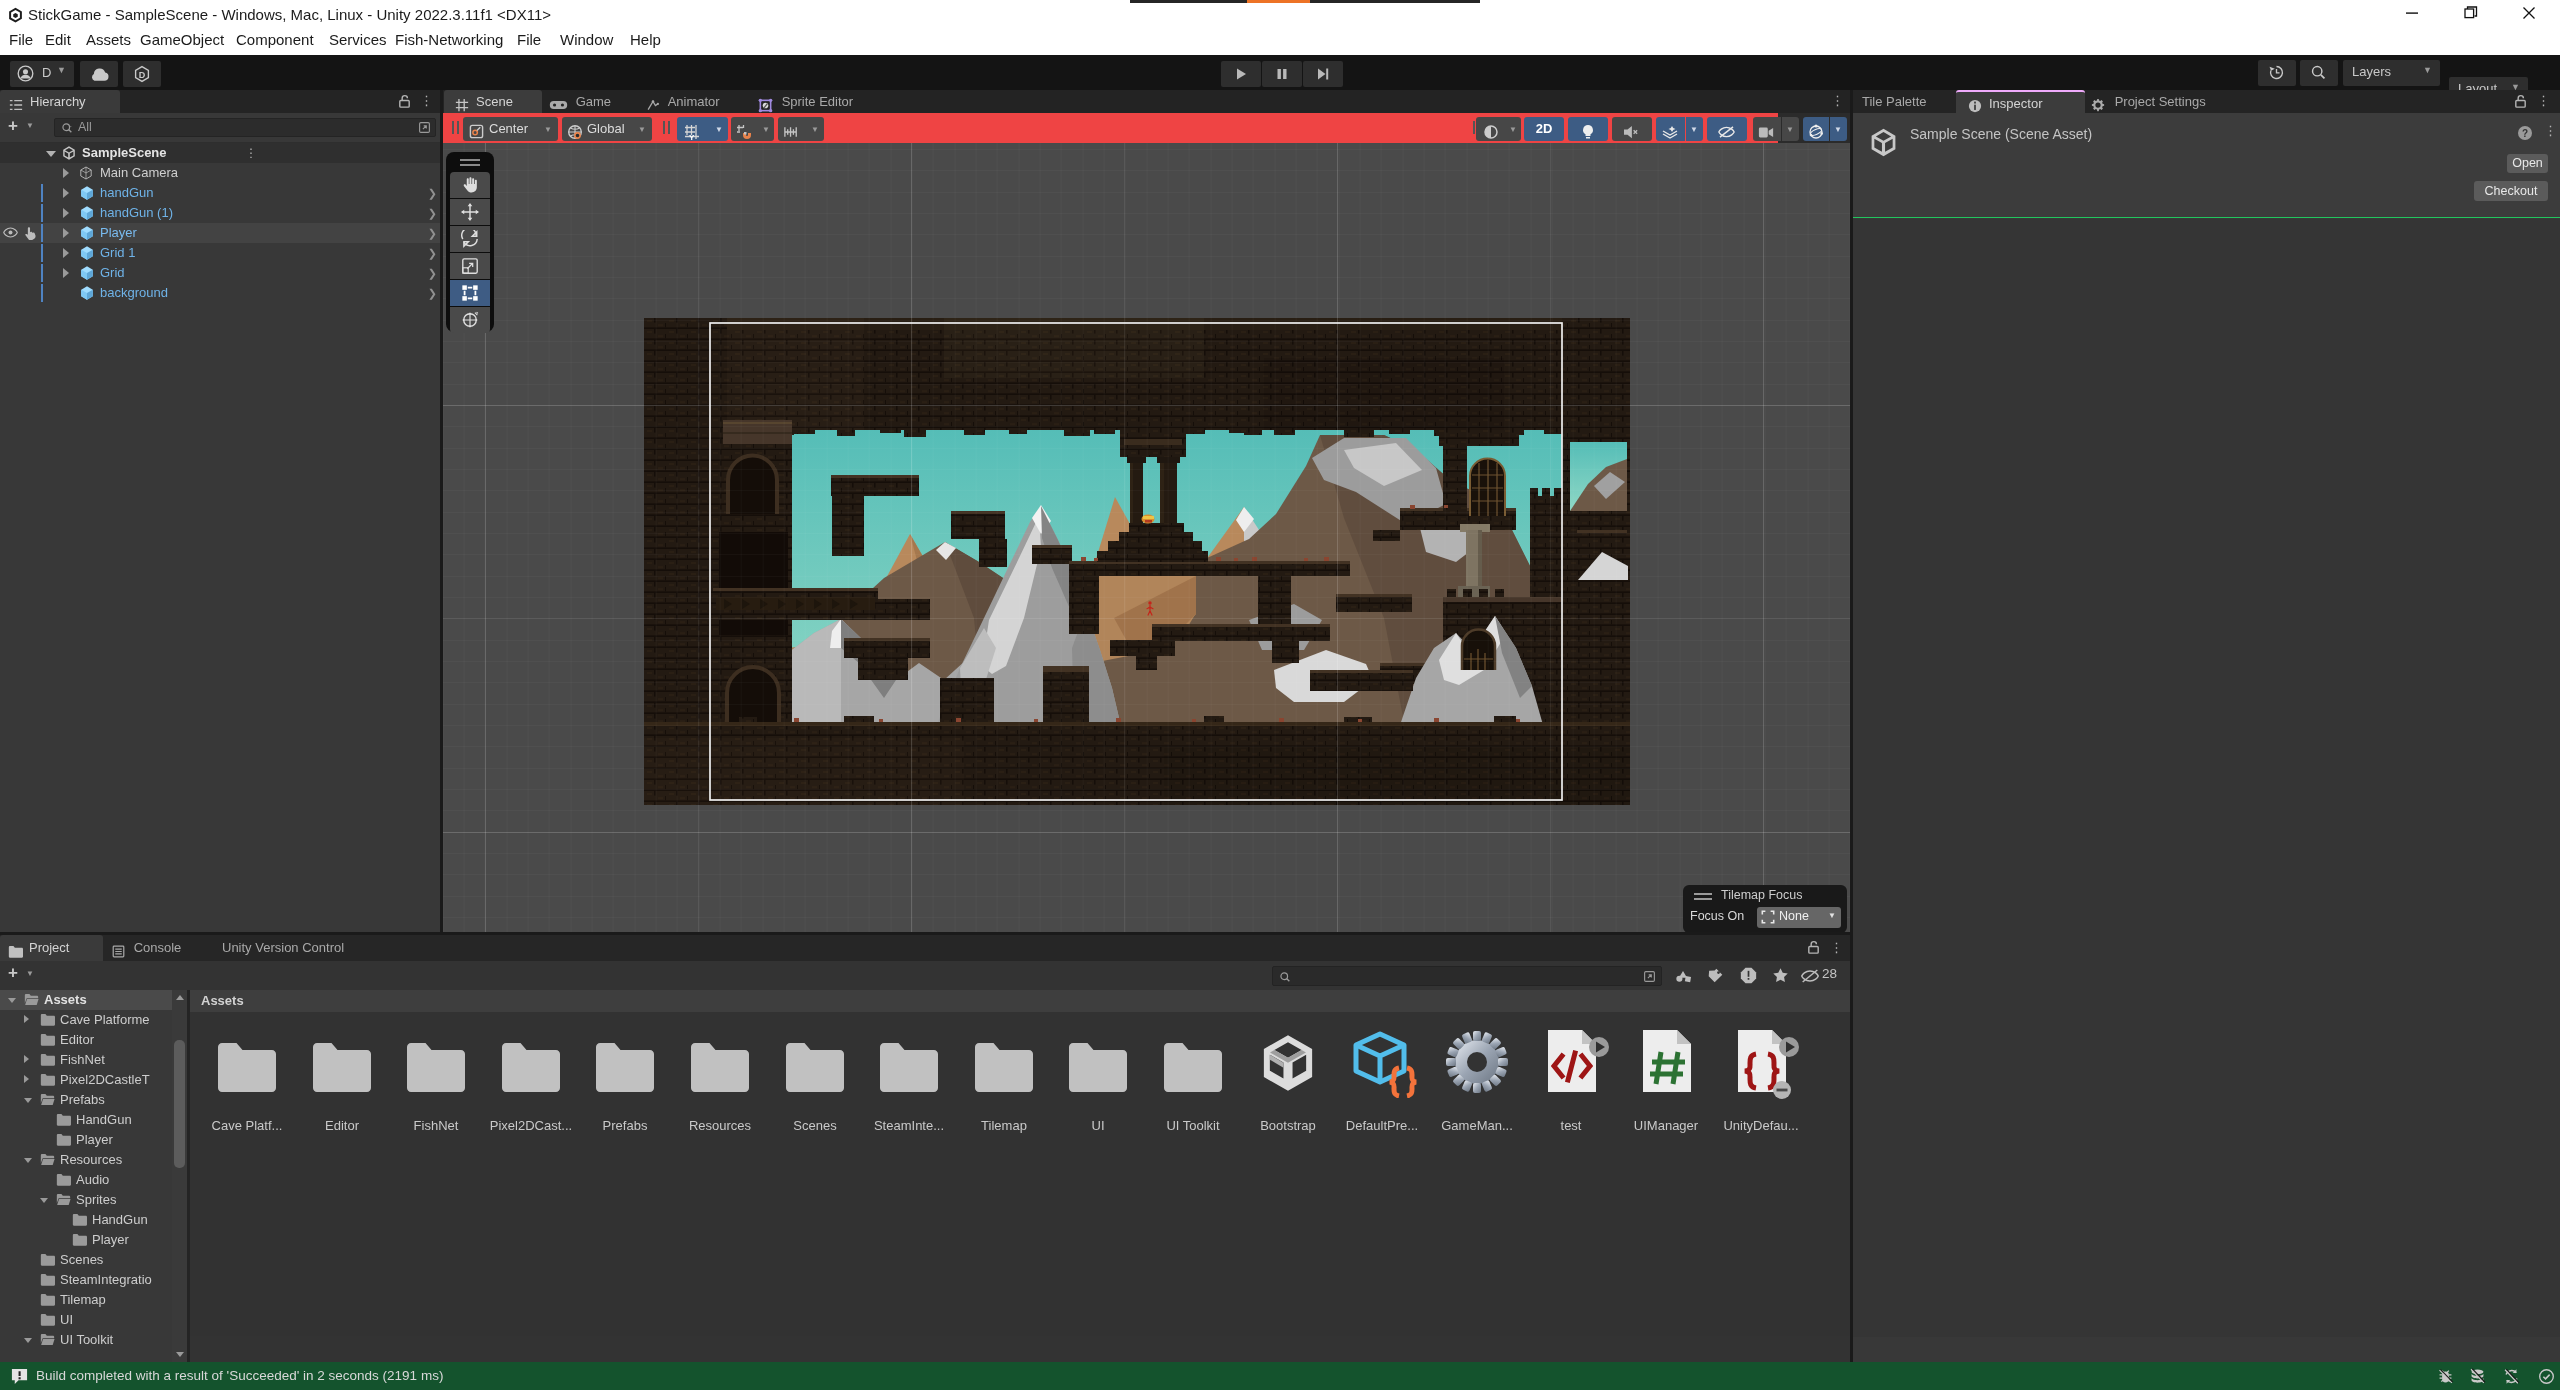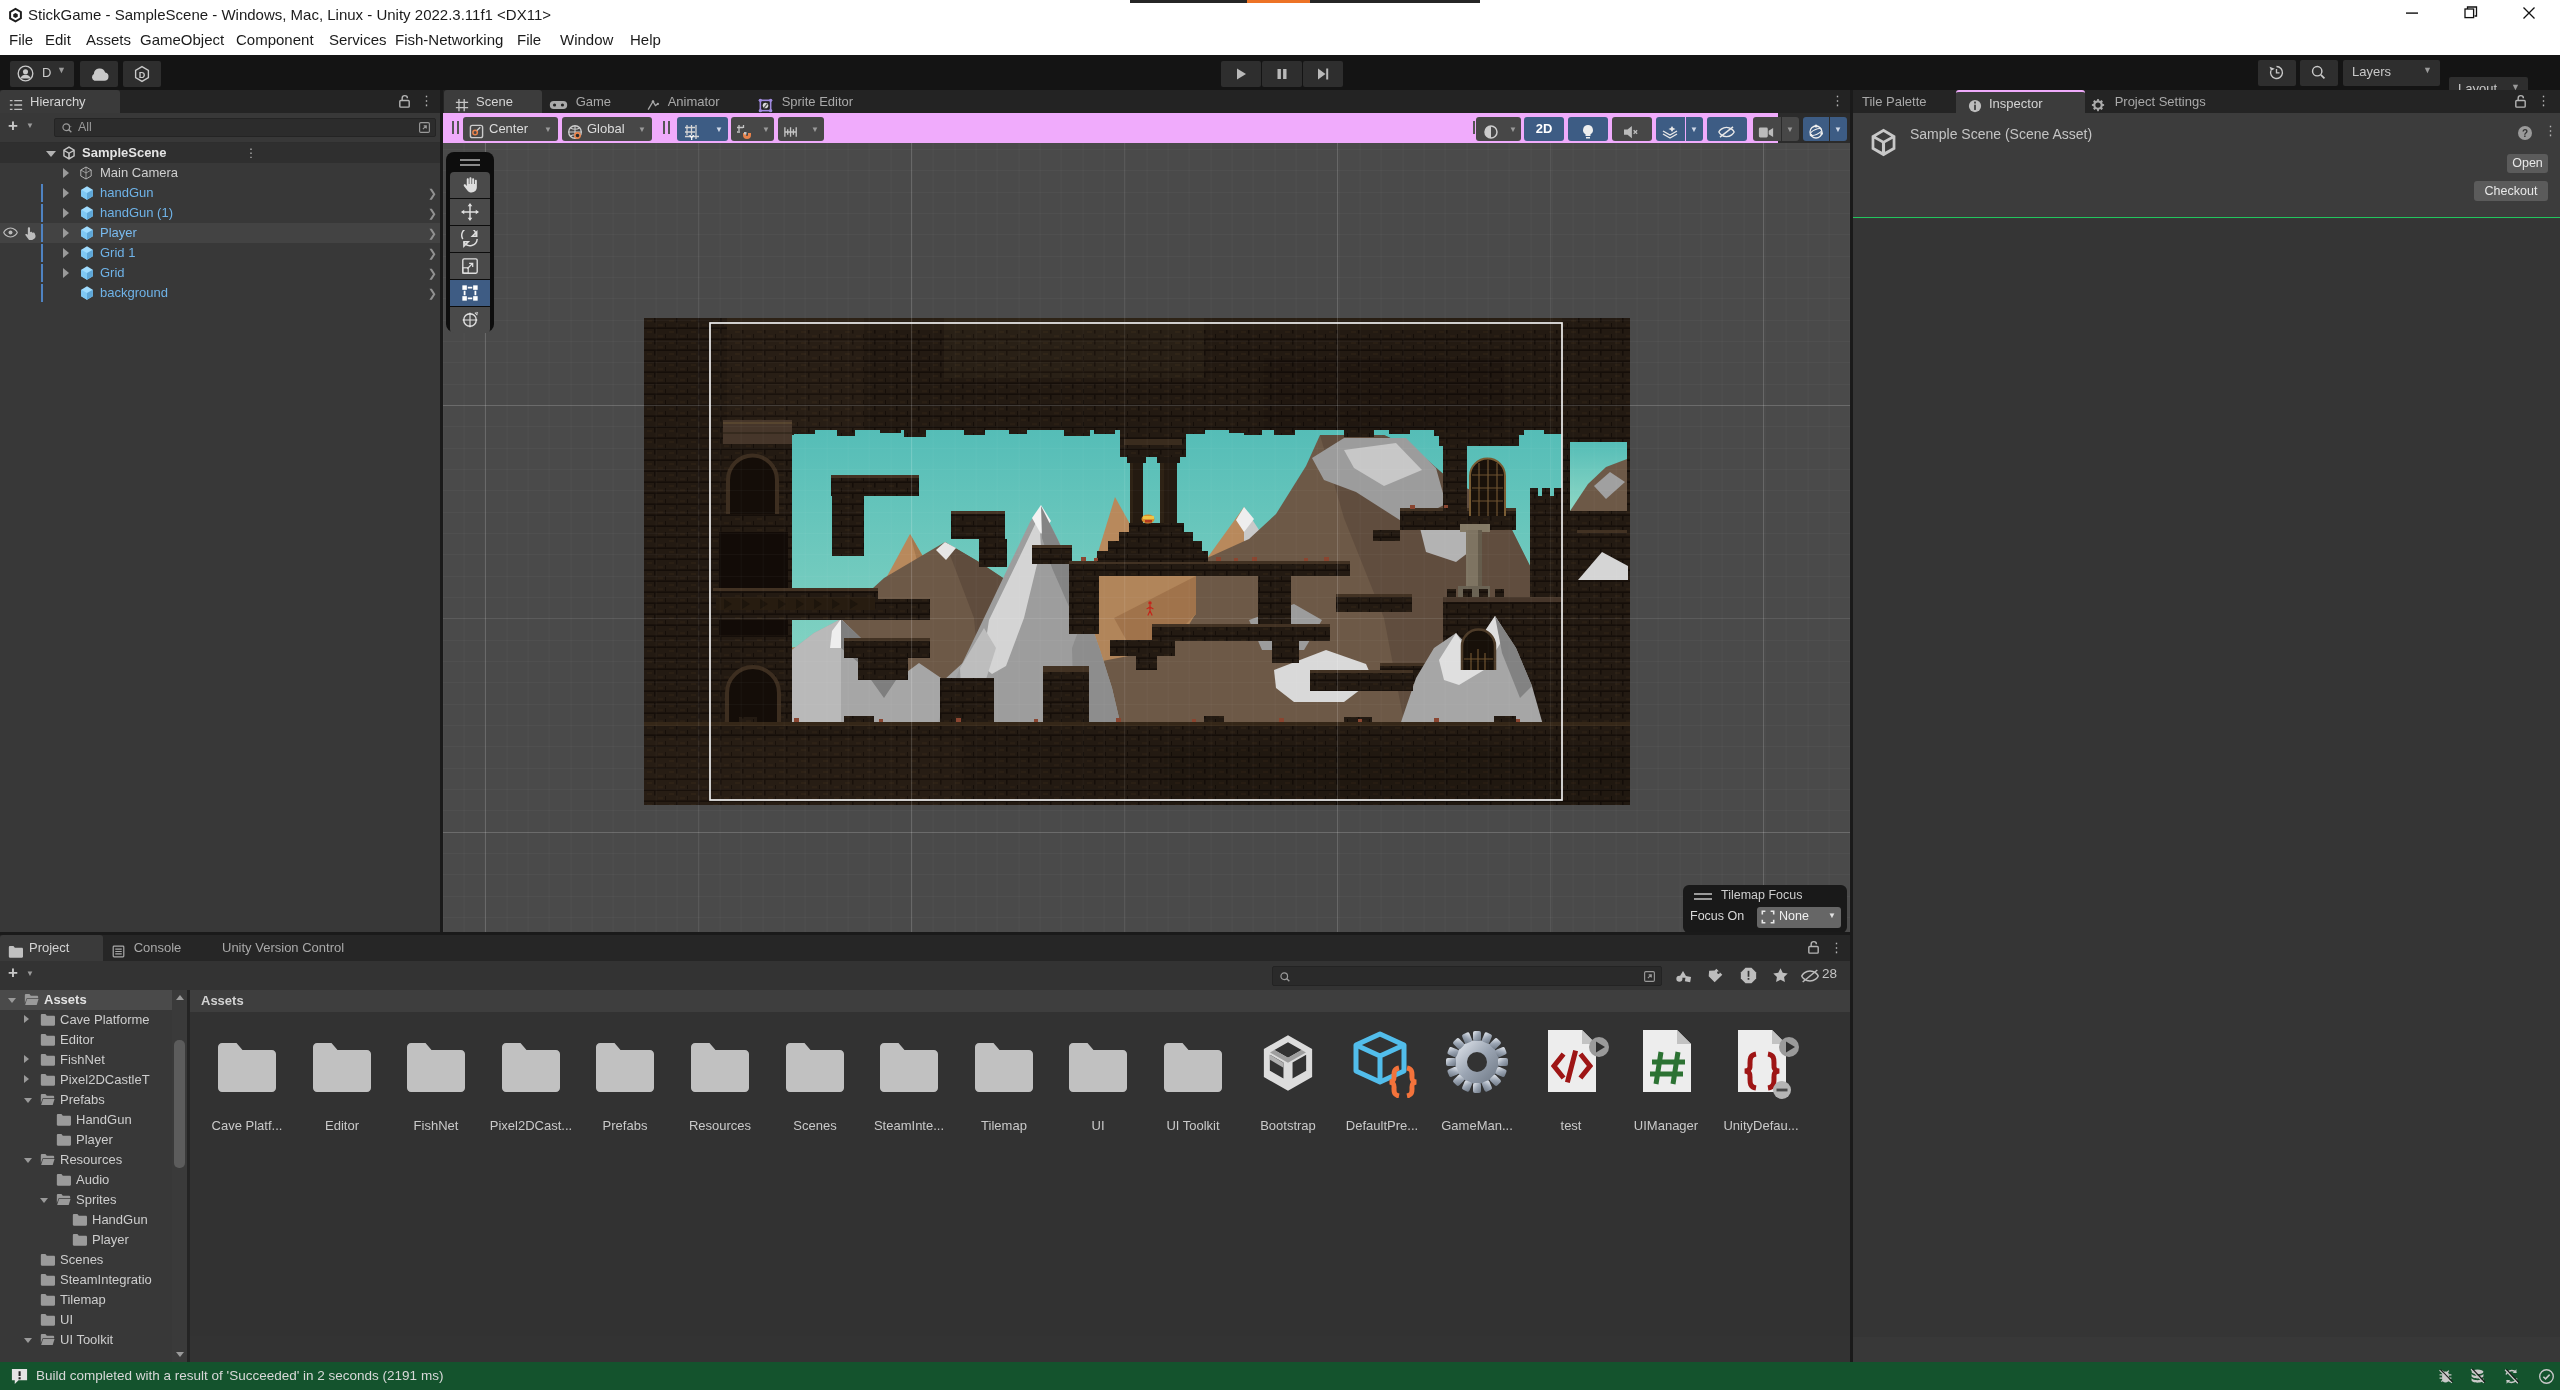--- a/index.html
+++ b/index.html
@@ -277,21 +277,21 @@
           <circle cx="13.5" cy="2.5" r="1.8" fill="#a08ae0"></circle>
           <circle cx="2.5" cy="13.5" r="1.8" fill="#a08ae0"></circle>
           <circle cx="13.5" cy="13.5" r="1.8" fill="#a08ae0"></circle>
           <circle cx="8" cy="8" r="3" fill="#d9d9d9"></circle>
           <path d="M6 11l4-5" stroke="#555" stroke-width="1.4"></path>
         </svg>
   <span style="margin-left:5px">Sprite Editor</span>
  </div>
  <div class="abs kebab" style="left:1388px;top:3px;font-size:13px">⋮</div>
 
- <div class="abs" style="left:0;top:23px;width:1335px;height:30px;background:#f0abfc;">
+ <div class="abs" style="left:0;top:23px;width:1335px;height:30px;background:#ef4444;">
   <div class="abs" style="left:9px;top:8px;width:7px;height:13px;border-left:2px solid #555;border-right:2px solid #555"></div>
   <div class="sbtn" style="left:20px;width:95px;">
    <svg class="icon" style="margin:4px 0 0 6px" width="15" height="15" viewBox="0 0 16 16">
             <rect x="1.5" y="1.5" width="13" height="13" rx="2" fill="none" stroke="#cccccc" stroke-width="1.5"></rect>
             <circle cx="6.5" cy="9" r="2.4" fill="none" stroke="#e8824a" stroke-width="1.6"></circle>
             <path d="M8.5 7L12 3.5" stroke="#cccccc" stroke-width="1.5"></path>
           </svg>
    <span style="position:absolute;left:26px">Center</span>
    <span style="position:absolute;right:6px;top:1px;font-size:8px;color:#9a9a9a">▼</span>
   </div>

